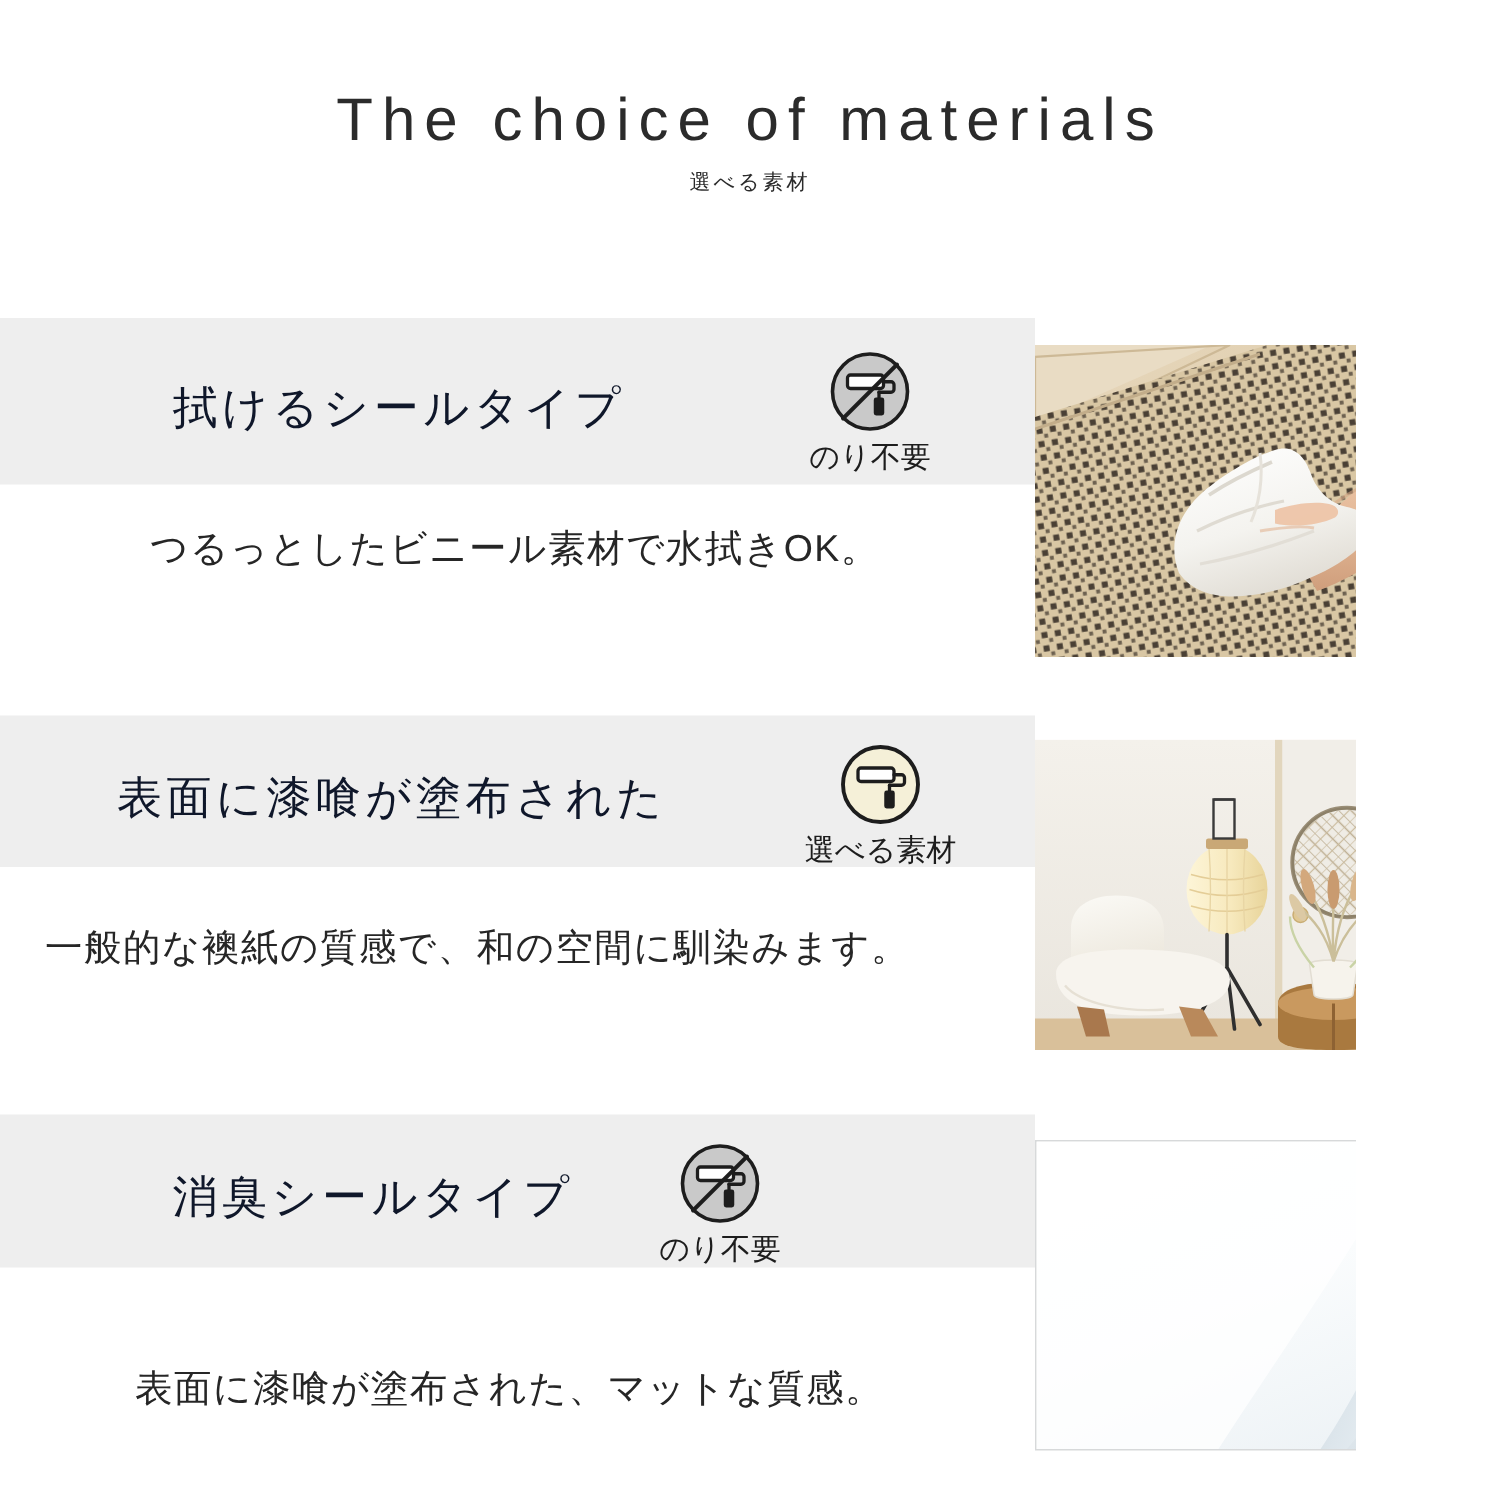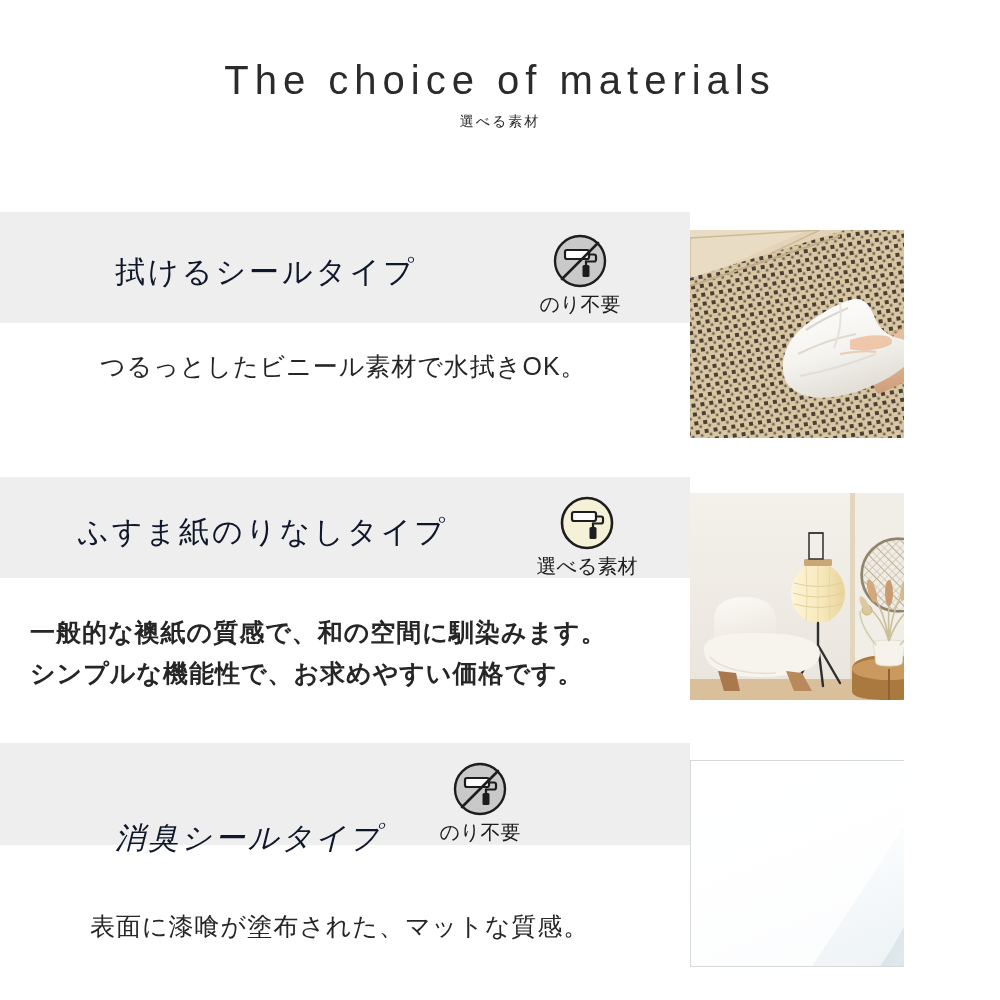--- a/index.html
+++ b/index.html
@@ -184,38 +184,37 @@
         <path d="M160 110 C172 106 186 104 196 106 C202 107 204 112 200 115 C190 120 172 122 160 119 Z" fill="#edc4a8" opacity="0.95"></path>
         <path d="M150 124 C162 122 176 120 186 122" stroke="#e0ae8c" stroke-width="2" fill="none" opacity="0.55"></path>
       </svg>
     </div>
   </div>
 
   <div class="section">
 
     <div class="band" style="top:477px; height:101px; width:690px;"></div>
 
-    <div class="band-title" style="left:78px; top:512px;">ふすま紙のりなしタイプ</div>
+    <div class="band-title" style="left:78px; top:512px;">表面に漆喰が塗布された</div>
 
     <div class="badge-group" style="left:524px; top:496px;">
       <div class="badge" style="width:126px;">
         <svg class="badge-mark" viewBox="0 0 54 54">
           <circle cx="27" cy="27" r="25" fill="#f5f0d8" stroke="#1d1d1d" stroke-width="2.6"></circle>
           <rect x="12" y="16" width="24" height="9" rx="2" fill="#ffffff" stroke="#1d1d1d" stroke-width="2.2"></rect>
           <path d="M36 20.5 h5 a2 2 0 0 1 2 2 v3 a2 2 0 0 1 -2 2 h-8" fill="none" stroke="#1d1d1d" stroke-width="2.2" stroke-linecap="round" stroke-linejoin="round"></path>
           <path d="M33 27.5 v4" fill="none" stroke="#1d1d1d" stroke-width="2.2" stroke-linecap="round"></path>
           <rect x="29.5" y="31" width="7" height="12" rx="1.6" fill="#1d1d1d"></rect>
         </svg>
         <div class="badge-label">選べる素材</div>
       </div>
     </div>
 
-    <div class="desc" style="left:30px; top:612px;font-weight:bold;">
+    <div class="desc" style="left:30px; top:612px;">
       <div>一般的な襖紙の質感で、和の空間に馴染みます。</div>
-      <div>シンプルな機能性で、お求めやすい価格です。</div>
     </div>
 
     <div class="photo" style="left:690px; top:493px; width:310px; height:207px;">
       <svg width="310" height="207" viewBox="0 0 310 207">
         <defs>
           <linearGradient id="wallg" x1="0" y1="0" x2="0" y2="1">
             <stop offset="0%" stop-color="#f4f1eb"></stop>
             <stop offset="100%" stop-color="#e9e5dd"></stop>
           </linearGradient>
           <linearGradient id="lanterng" x1="0" y1="0" x2="1" y2="0">
@@ -277,21 +276,21 @@
         <ellipse cx="223" cy="113" rx="3.4" ry="10" fill="#d6bd96" transform="rotate(24 223 113)"></ellipse>
         <path d="M186 152 C176 140 170 128 170 118 M210 152 C220 142 226 132 228 122" stroke="#c9d3a6" stroke-width="1.6" fill="none"></path>
       </svg>
     </div>
   </div>
 
   <div class="section">
 
     <div class="band" style="top:743px; height:102px; width:690px;"></div>
 
-    <div class="band-title" style="left:115px; top:818px;font-style:italic;">消臭シールタイプ</div>
+    <div class="band-title" style="left:115px; top:778px;">消臭シールタイプ</div>
 
     <div class="badge-group" style="left:444px; top:762px;">
       <div class="badge">
         <svg class="badge-mark" viewBox="0 0 54 54">
           <circle cx="27" cy="27" r="25" fill="#c9c9c9" stroke="#1d1d1d" stroke-width="2.4"></circle>
           <rect x="12" y="16" width="24" height="9" rx="2" fill="#ffffff" stroke="#1d1d1d" stroke-width="2.2"></rect>
           <path d="M36 20.5 h5 a2 2 0 0 1 2 2 v3 a2 2 0 0 1 -2 2 h-8" fill="none" stroke="#1d1d1d" stroke-width="2.2" stroke-linecap="round" stroke-linejoin="round"></path>
           <path d="M33 27.5 v4" fill="none" stroke="#1d1d1d" stroke-width="2.2" stroke-linecap="round"></path>
           <rect x="29.5" y="31" width="7" height="12" rx="1.6" fill="#1d1d1d"></rect>
           <line x1="9" y1="45" x2="45" y2="9" stroke="#1d1d1d" stroke-width="2.6" stroke-linecap="round"></line>

